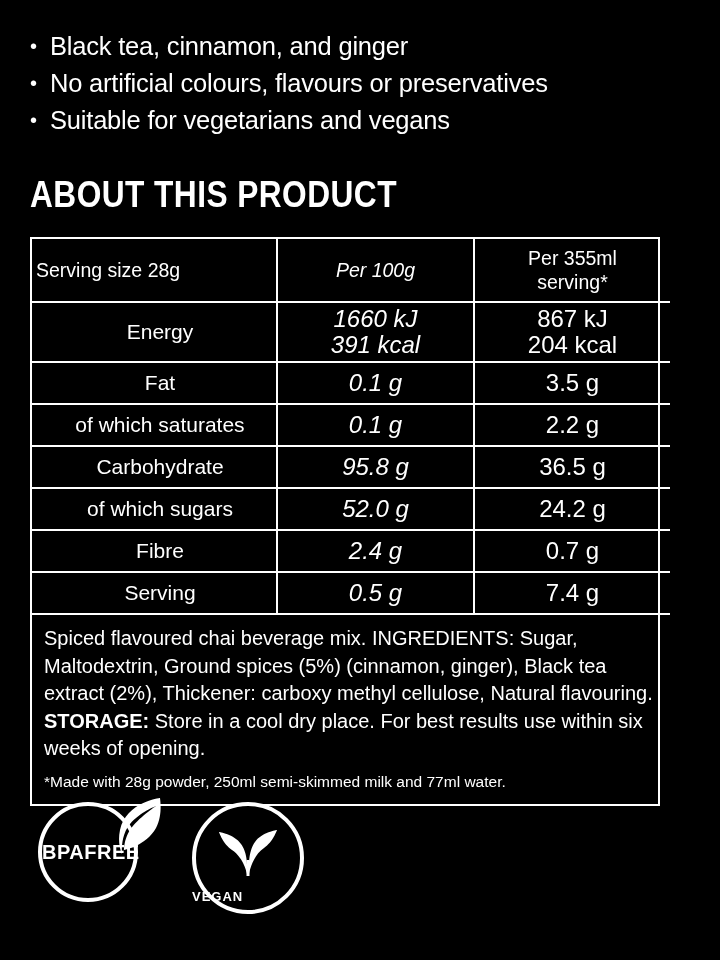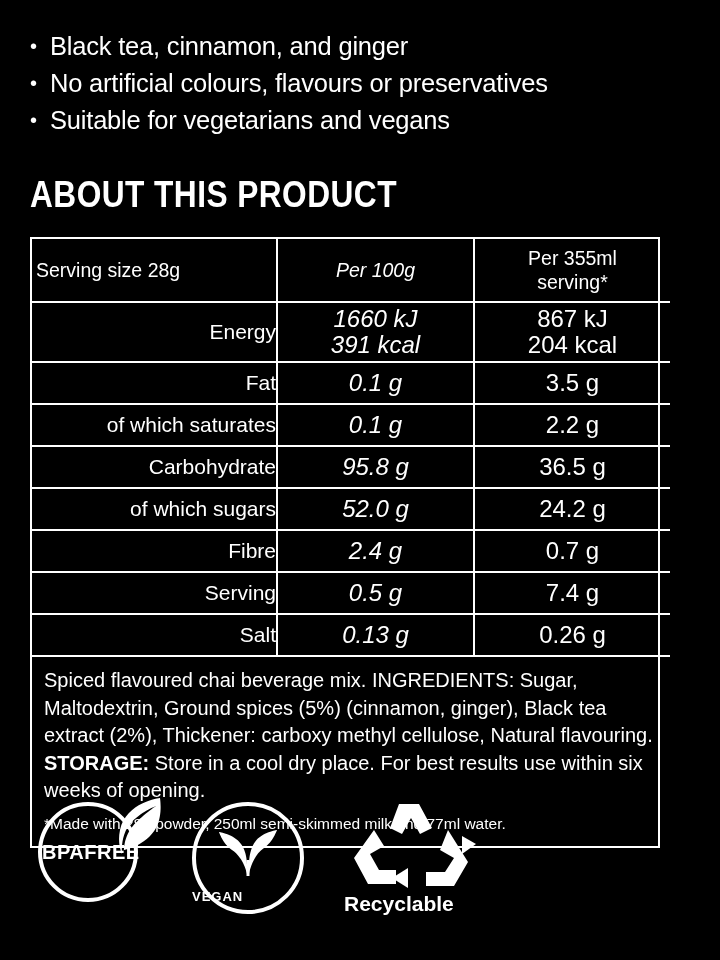--- a/index.html
+++ b/index.html
@@ -92,21 +92,21 @@
   }
   .vline { border-left: 2px solid #ffffff; }
 
   .row td {
     font-size: 24px;
     line-height: 26px;
     height: 40px;
     text-align: center;
   }
   .row td.label {
-    text-align: right;
+    text-align: center;
     padding-left: 12px;
     font-size: 21px;
   }
   .row.energy td { height: 58px; }
   .row td.two-line span { display: block; }
 
   
   .ingredients {
     padding: 10px 1px 12px 12px;
     font-size: 20px;
@@ -285,25 +285,20 @@
       <tr class="row">
         <td class="c0 label">Fibre</td>
         <td class="c1 vline">2.4 g</td>
         <td class="c2 vline">0.7 g</td>
       </tr>
       <tr class="row">
         <td class="c0 label">Serving</td>
         <td class="c1 vline">0.5 g</td>
         <td class="c2 vline">7.4 g</td>
       </tr>
-      <tr class="row">
-        <td class="c0 label">Salt</td>
-        <td class="c1 vline">0.13 g</td>
-        <td class="c2 vline">0.26 g</td>
-      </tr>
     </tbody>
       </table>
 
     <div class="ingredients">
       <span>Spiced flavoured chai beverage mix. INGREDIENTS: Sugar, Maltodextrin, Ground spices (5%) (cinnamon, ginger), Black tea extract (2%), Thickener: carboxy methyl cellulose, Natural flavouring. </span><strong>STORAGE:</strong><span> Store in a cool dry place. For best results use within six weeks of opening.</span>
       <div class="footnote">*Made with 28g powder, 250ml semi-skimmed milk and 77ml water.</div>
     </div>
   </div>
 
   <div class="badges">
@@ -321,25 +316,15 @@
     <div class="badge-vegan">
       <div class="circle"></div>
       <svg class="leaves" viewBox="0 0 60 52">
         <path d="M29 50 C29 50 26 34 14 26 C5 20 1 8 1 8 C1 8 16 10 23 20 C29 28 29 40 29 40 Z" fill="#ffffff"></path>
         <path d="M31 50 C31 50 34 32 46 24 C55 18 59 6 59 6 C59 6 44 8 37 18 C31 26 31 40 31 40 Z" fill="#ffffff"></path>
         <rect x="28.5" y="36" width="3" height="16" fill="#ffffff"></rect>
       </svg>
       <div class="vegan-label">VEGAN</div>
     </div>
 
-    <div class="badge-recycle">
-      <svg width="150" height="92" viewBox="0 0 150 92">
-        <path d="M55 4 L75 4 L88 28 L76 34 L67 18 L58 34 L46 28 Z" fill="#ffffff"></path>
-        <path d="M30 30 L40 46 L26 54 L35 70 L52 70 L52 84 L24 84 L10 58 Z" fill="#ffffff"></path>
-        <path d="M104 30 L124 62 L110 86 L82 86 L82 72 L101 72 L110 58 L96 50 Z" fill="#ffffff"></path>
-        <path d="M64 88 L48 78 L64 68 Z" fill="#ffffff"></path>
-        <path d="M118 36 L132 44 L118 54 Z" fill="#ffffff"></path>
-      </svg>
-      <div class="recycle-label">Recyclable</div>
-    </div>
 
   </div>
 </div>
 
 </body></html>

